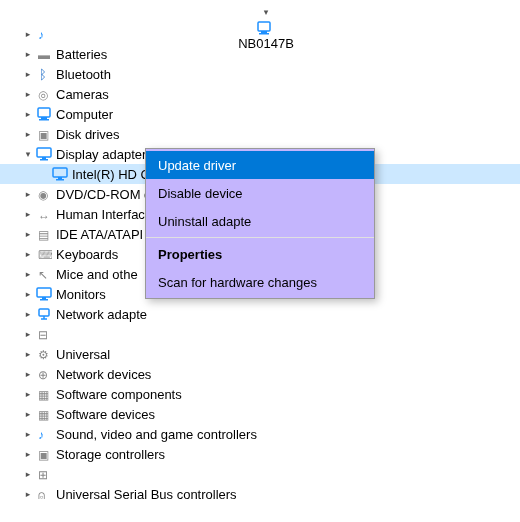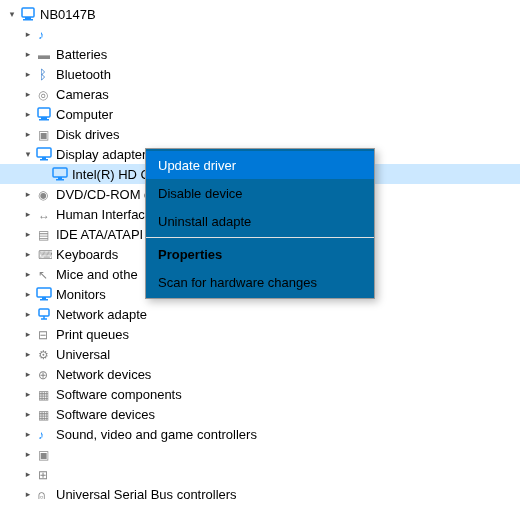--- a/index.html
+++ b/index.html
@@ -56,31 +56,31 @@
       align-items: center;
       justify-content: center;
       font-size: 12px;
     }
 
     .label {
       font-size: 13px;
     }
 
     
-    .indent-0 { padding-left: 4px; }
+    .indent-0 { padding-left: 12px; flex-direction: column; }
     .indent-1 { padding-left: 20px; }
     .indent-2 { padding-left: 36px; }
 
     
     .context-menu {
       position: absolute;
       top: 148px;
       left: 145px;
       width: 230px;
-      background: #0369a1;
+      background: #c4b5fd;
       border: 1px solid #999;
       box-shadow: 3px 3px 8px rgba(0,0,0,0.25);
       z-index: 100;
       padding: 2px 0;
     }
 
     .context-menu-item {
       display: flex;
       align-items: center;
       height: 28px;
@@ -289,21 +289,20 @@
       </span>
       <span class="label">Network adapte</span>
     </div>
     <div class="tree-item indent-1">
       <span class="expander closed"></span>
       <span class="icon ico-print">
         <svg width="16" height="16">
           <text x="2" y="13" font-size="12" fill="#888">⊟</text>
         </svg>
       </span>
-      <span class="label">Print queues</span>
     </div>
     <div class="tree-item indent-1">
       <span class="expander closed"></span>
       <span class="icon ico-proc">
         <svg width="16" height="16">
           <text x="2" y="13" font-size="12" fill="#888">⚙</text>
         </svg>
       </span>
       <span class="label">Universal</span>
     </div>
@@ -343,20 +342,21 @@
       </span>
       <span class="label">Sound, video and game controllers</span>
     </div>
     <div class="tree-item indent-1">
       <span class="expander closed"></span>
       <span class="icon ico-storage">
         <svg width="16" height="16">
           <text x="2" y="13" font-size="12" fill="#888">▣</text>
         </svg>
       </span>
+      <span class="label">Storage controllers</span>
     </div>
     <div class="tree-item indent-1">
       <span class="expander closed"></span>
       <span class="icon ico-system">
         <svg width="16" height="16">
           <text x="2" y="13" font-size="12" fill="#888">⊞</text>
         </svg>
       </span>
     </div>
     <div class="tree-item indent-1">

